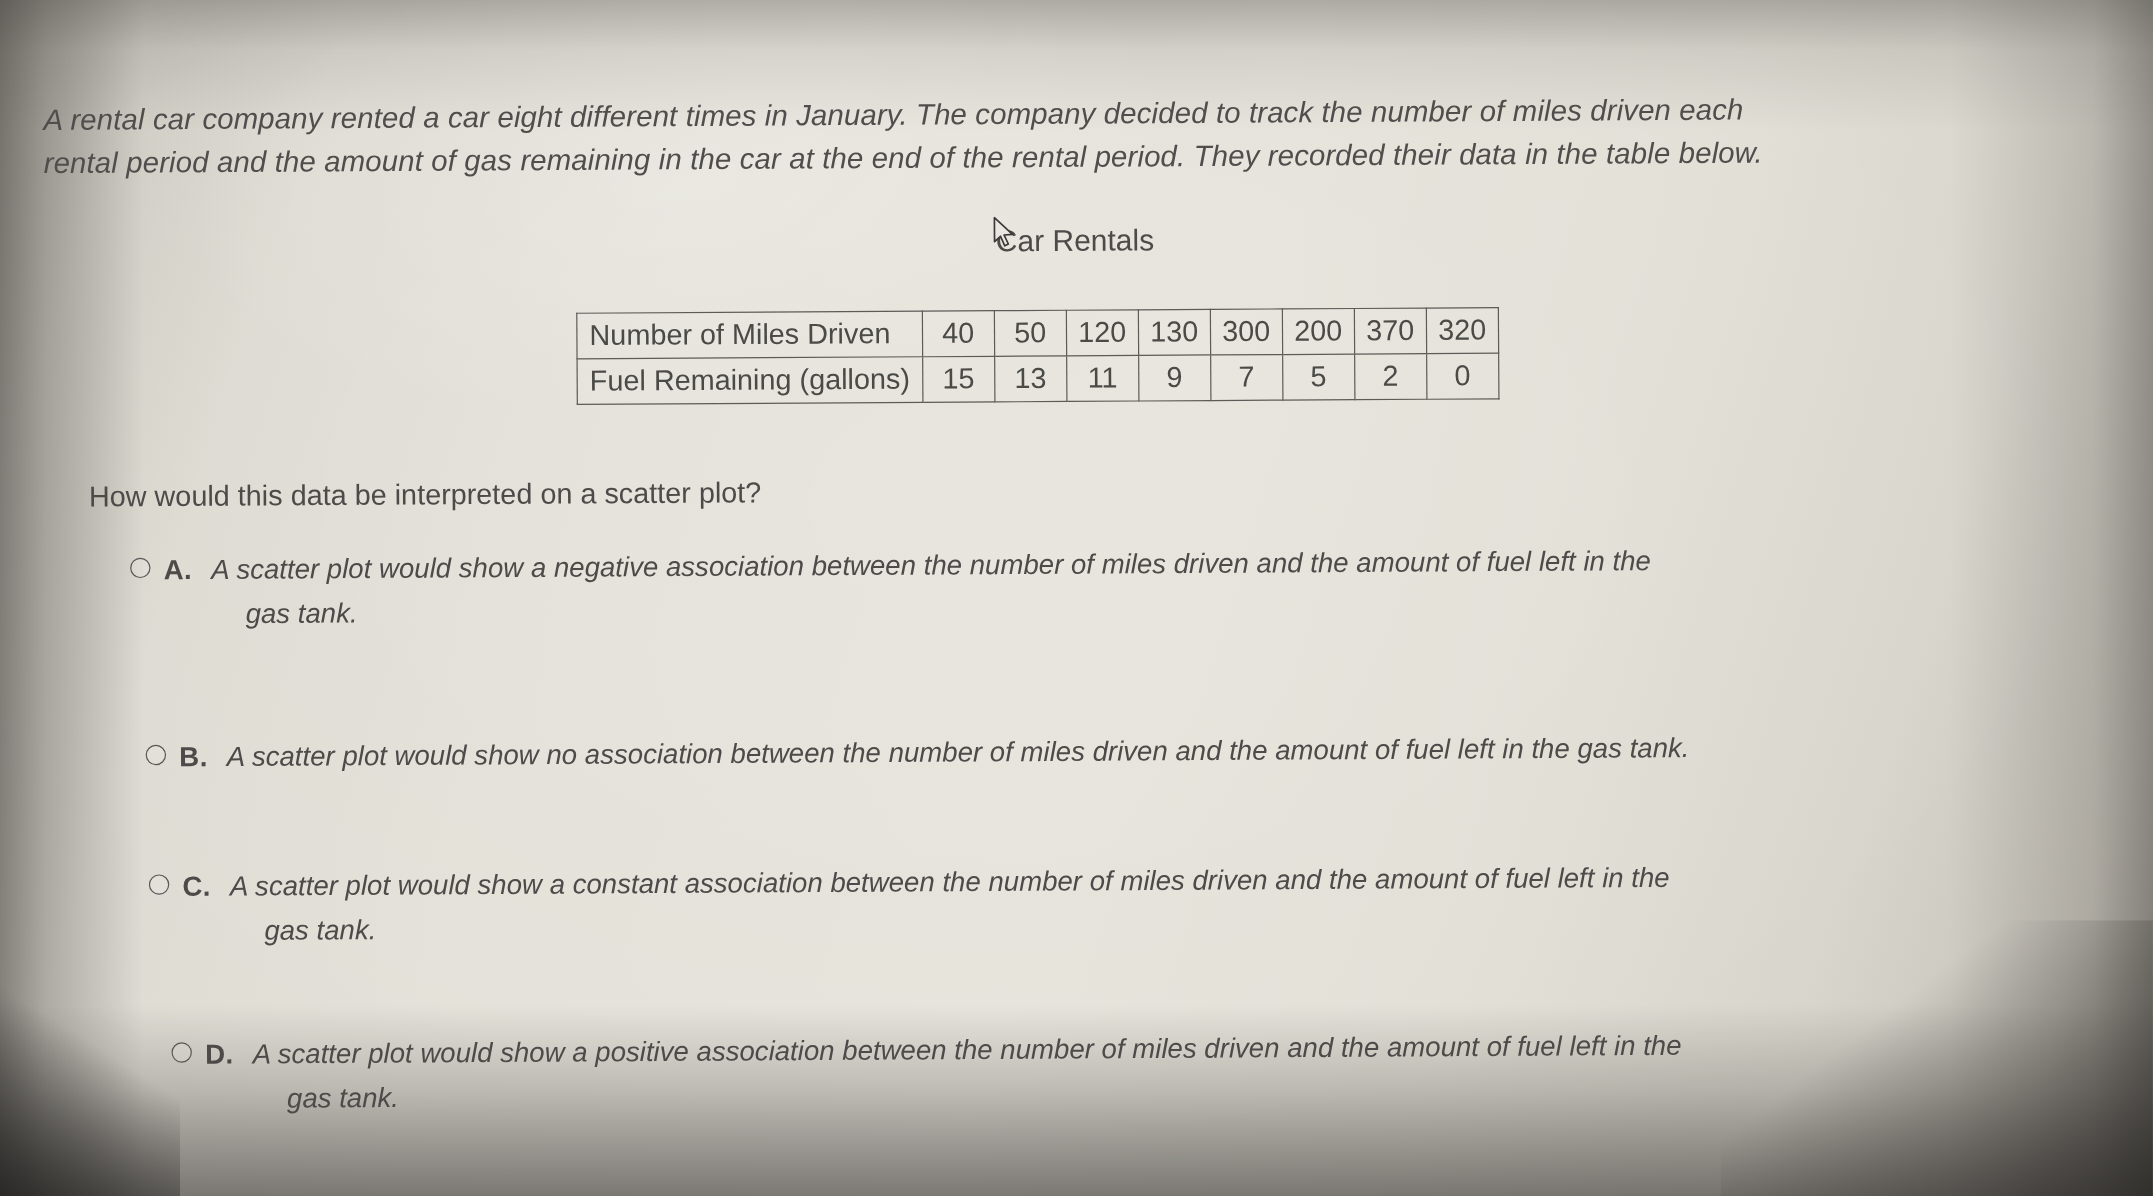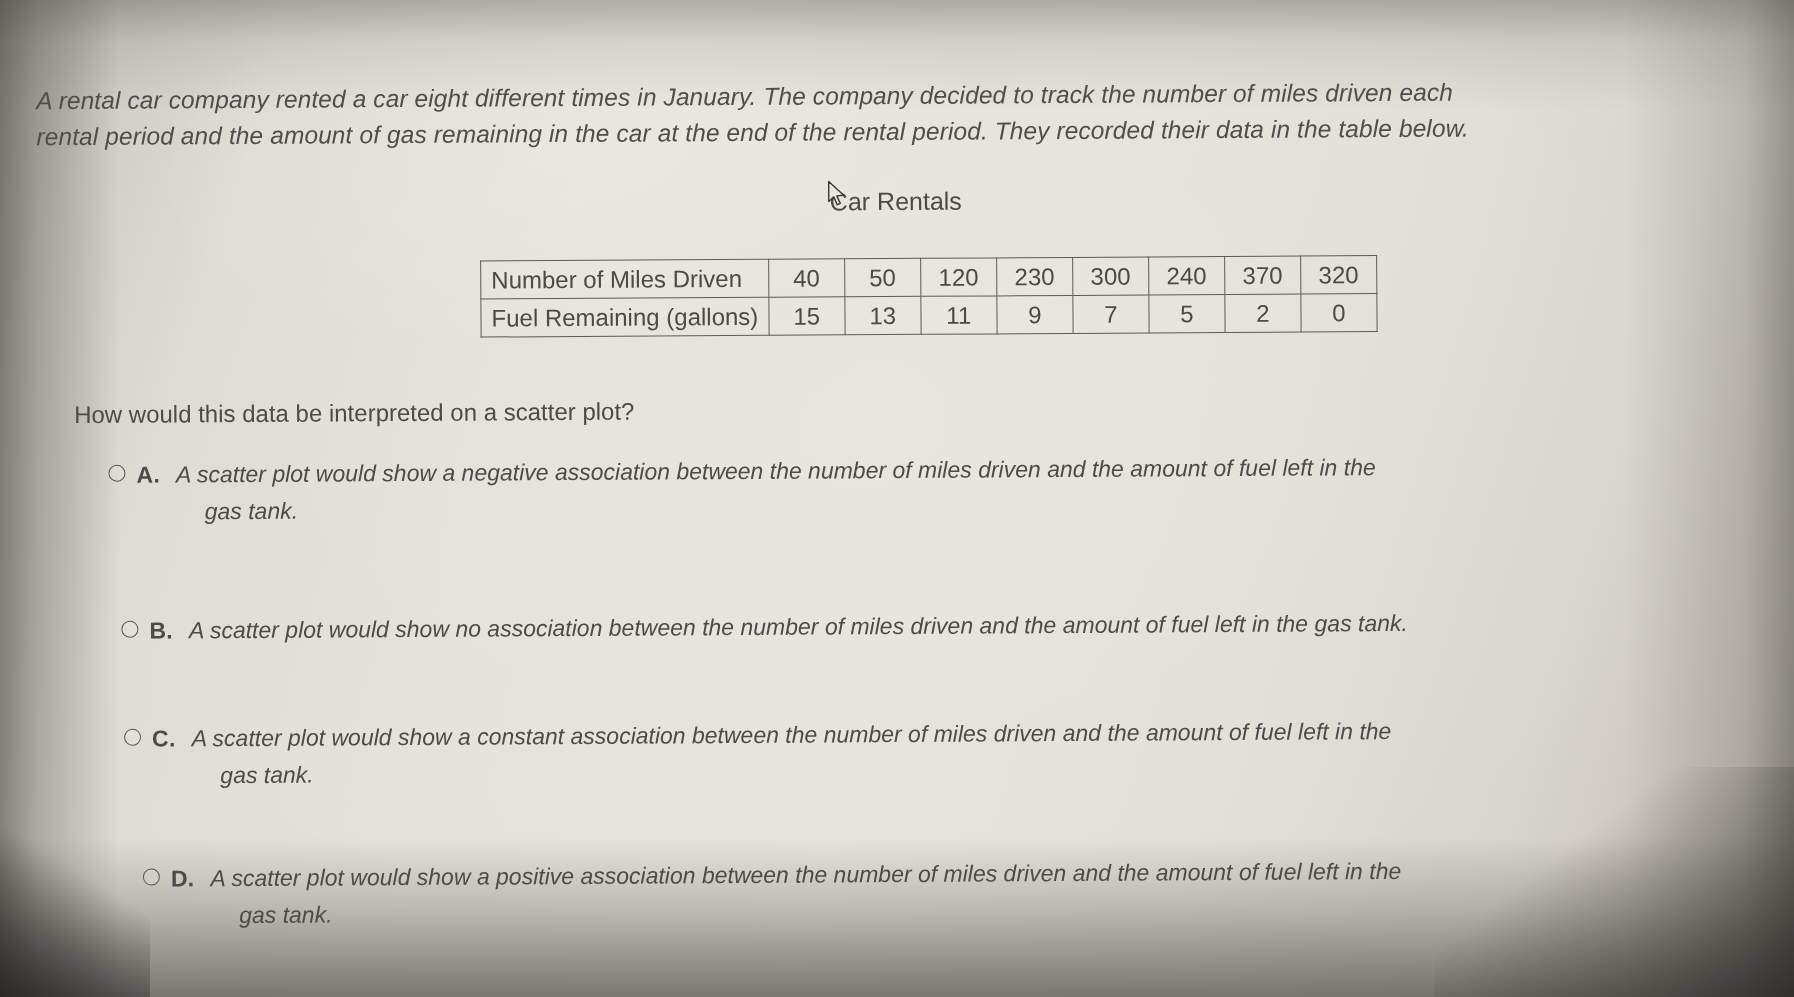--- a/index.html
+++ b/index.html
@@ -113,21 +113,21 @@
     height: 38px;
     box-sizing: border-box;
     background: rgba(255,255,255,0.06);
   }
   table.data td.rowhead {
     text-align: left;
     padding-left: 10px;
     padding-right: 10px;
     white-space: nowrap;
   }
-  table.data td.val { width: 76px; }
+  table.data td.val { width: 60px; }
 
   .question {
     position: absolute;
     left: 74px;
     top: 396px;
     font-size: 24px;
     color: #4c4b49;
   }
 
   .choice {
@@ -194,23 +194,23 @@
   <div class="table-title">Car Rentals</div>
 
   <div class="tbl-wrap">
     <table class="data">
       <tbody>
           <tr>
         <td class="rowhead">Number of Miles Driven</td>
         <td class="val">40</td>
         <td class="val">50</td>
         <td class="val">120</td>
-        <td class="val">230</td>
+        <td class="val">130</td>
         <td class="val">300</td>
-        <td class="val">240</td>
+        <td class="val">200</td>
         <td class="val">370</td>
         <td class="val">320</td>
       </tr>
       <tr>
         <td class="rowhead">Fuel Remaining (gallons)</td>
         <td class="val">15</td>
         <td class="val">13</td>
         <td class="val">11</td>
         <td class="val">9</td>
         <td class="val">7</td>

